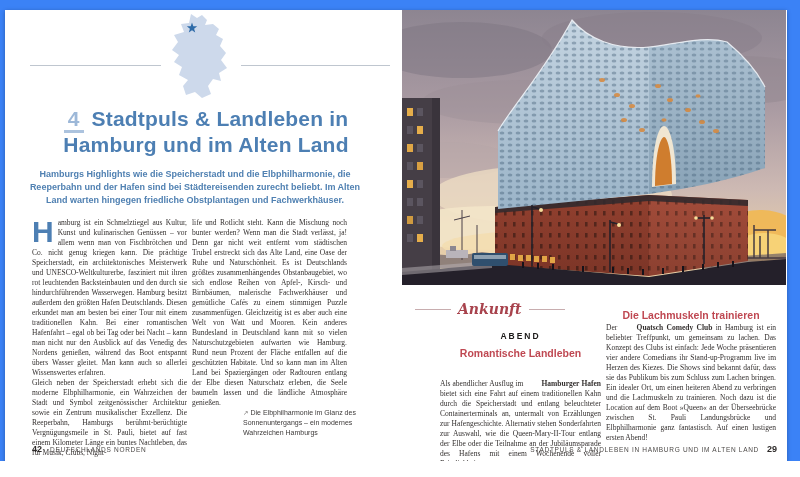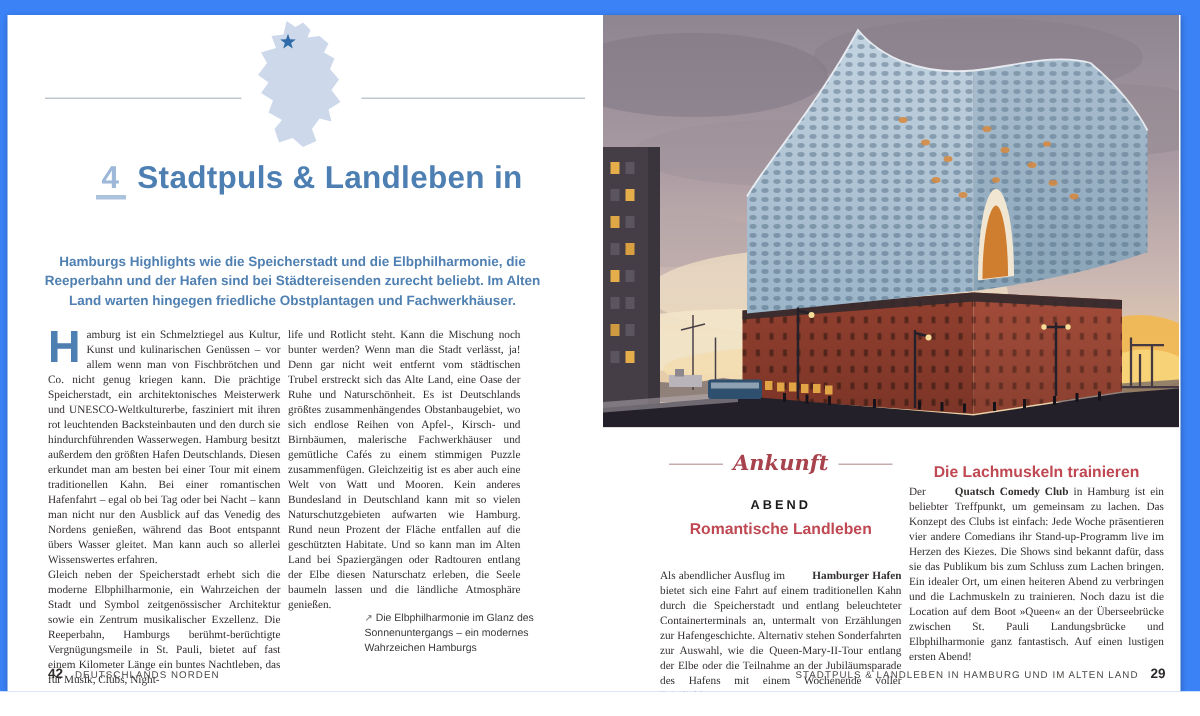--- a/index.html
+++ b/index.html
@@ -43,22 +43,22 @@
   .photo{position:absolute;left:397px;top:0;width:384px;height:275px;overflow:hidden;}
   .photo svg{display:block;}
 
   .rcol{position:absolute;font-family:"Liberation Serif",serif;font-size:7.5px;line-height:10px;
         color:#332f2e;text-align:justify;}
   .rcol p{margin:0;}
   .rcol1{left:435px;top:369px;width:161px;}
   .rcol2{left:601px;top:313px;width:170px;}
   .b{font-weight:700;padding-left:16px;}
 
-  .script-row{position:absolute;left:435px;top:291px;width:161px;display:flex;align-items:center;
-              justify-content:center;gap:7px;}
+  .script-row{position:absolute;left:410px;top:291px;width:161px;display:flex;align-items:center;
+              gap:7px;}
   .script-row .hline{height:1px;background:#c8adaf;flex:0 0 36px;}
   .script-word{font-family:"DejaVu Serif",serif;font-style:italic;font-weight:700;
                font-size:14px;color:#a8434d;}
   .abend{position:absolute;left:435px;top:321px;width:161px;text-align:center;
          font-size:8.5px;font-weight:700;letter-spacing:2px;color:#1c1a19;}
   .red-head{position:absolute;text-align:center;font-size:10.5px;font-weight:700;color:#bf4852;}
   .rh1{left:435px;top:337px;width:161px;}
   .rh2{left:601px;top:299px;width:170px;}
 </style>
 </head>
@@ -75,20 +75,21 @@
         <svg width="76" height="86" viewBox="0 0 76 86">
           <path d="M28,1 L34,5 L39,2 L44,7 L42,12 L50,11 L56,16 L53,22 L60,26 L57,33 L63,40 L58,47 L64,55 L56,60 L58,68 L50,66 L45,73 L48,81 L39,85 L32,79 L23,82 L20,73 L25,67 L16,62 L19,54 L11,49 L16,42 L9,37 L15,29 L11,22 L21,19 L18,11 L26,10 Z" fill="#cdd9eb"></path>
           <polygon points="29,9.5 30.3,13.2 34.2,13.3 31.1,15.7 32.2,19.4 29,17.2 25.8,19.4 26.9,15.7 23.8,13.3 27.7,13.2" fill="#2e6ba8"></polygon>
         </svg>
       </div>
 
       <div class="title-block">
         <div>
           <span class="ch-num">4</span><span>Stadtpuls &amp; Landleben in</span>
         </div>
+        <div>Hamburg und im Alten Land</div>
       </div>
 
       <div class="intro">Hamburgs Highlights wie die Speicherstadt und die Elbphilharmonie, die Reeperbahn und der Hafen sind bei Städtereisenden zurecht beliebt. Im Alten Land warten hingegen friedliche Obstplantagen und Fachwerkhäuser.</div>
 
       <div class="bodycol col1">
         <p><span class="dropcap">H</span><span>amburg ist ein Schmelztiegel aus Kultur, Kunst und kulinarischen Genüssen – vor allem wenn man von Fischbrötchen und Co. nicht genug kriegen kann. Die prächtige Speicherstadt, ein architektonisches Meisterwerk und UNESCO-Weltkulturerbe, fasziniert mit ihren rot leuchtenden Backsteinbauten und den durch sie hindurchführenden Wasserwegen. Hamburg besitzt außerdem den größten Hafen Deutschlands. Diesen erkundet man am besten bei einer Tour mit einem traditionellen Kahn. Bei einer romantischen Hafenfahrt – egal ob bei Tag oder bei Nacht – kann man nicht nur den Ausblick auf das Venedig des Nordens genießen, während das Boot entspannt übers Wasser gleitet. Man kann auch so allerlei Wissenswertes erfahren.</span></p>
         <p>Gleich neben der Speicherstadt erhebt sich die moderne Elbphilharmonie, ein Wahrzeichen der Stadt und Symbol zeitgenössischer Architektur sowie ein Zentrum musikalischer Exzellenz. Die Reeperbahn, Hamburgs berühmt-berüchtigte Vergnügungsmeile in St. Pauli, bietet auf fast einem Kilometer Länge ein buntes Nachtleben, das für Musik, Clubs, Night-</p>
       </div>
 
       <div class="bodycol col2">

